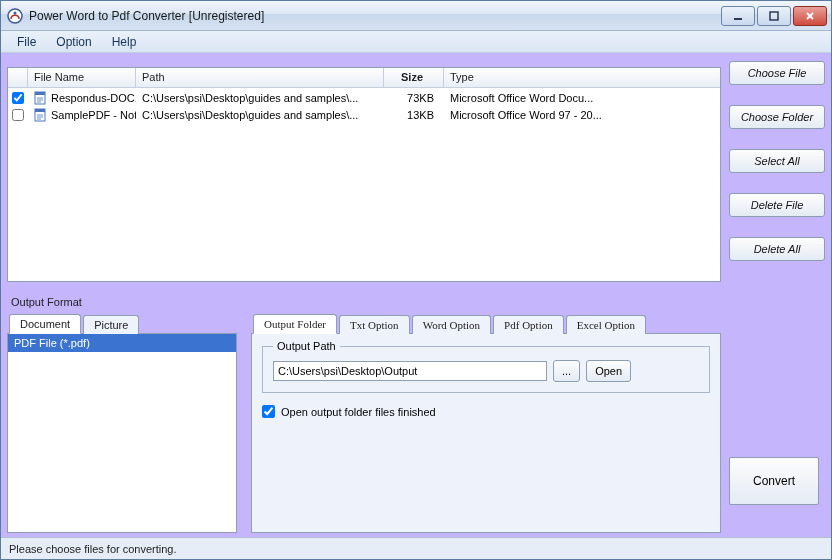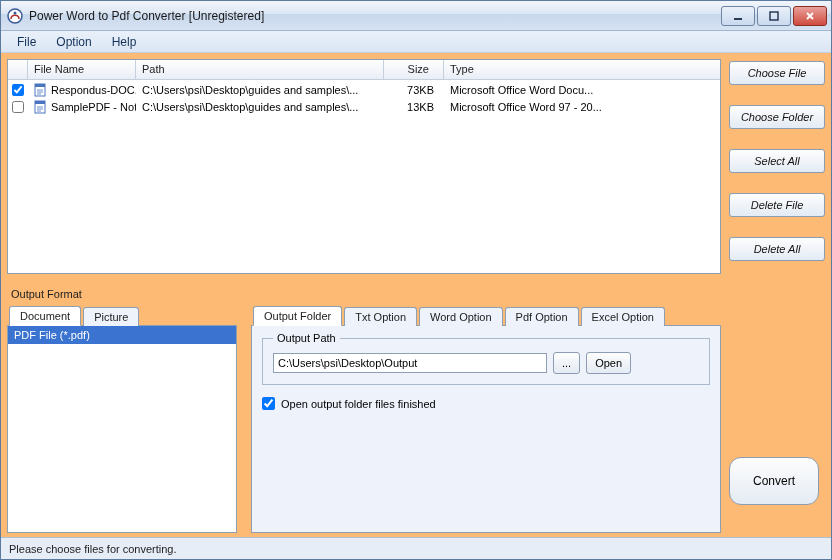--- a/index.html
+++ b/index.html
@@ -8,21 +8,21 @@
     font-family: "Segoe UI", Tahoma, sans-serif;
     font-size: 12px;
     background: #eef3fb;
     width: 832px;
     height: 560px;
     overflow: hidden;
   }
   .window {
     width: 832px;
     height: 560px;
-    background: #fdba74;
+    background: #c4b5fd;
     border: 1px solid #5a7aa0;
     display: flex;
     flex-direction: column;
   }
   
   .titlebar {
     height: 30px;
     background: linear-gradient(to bottom, #f2f6fb 0%, #dbe6f4 45%, #c8d8ec 46%, #d6e2f1 100%);
     display: flex;
     align-items: center;
@@ -66,39 +66,40 @@
   }
   .upper {
     display: flex;
     gap: 8px;
   }
   .filelist {
     flex: 1;
     height: 215px;
     background: #fff;
     border: 1px solid #8e9eb3;
+    margin-top: 8px;
   }
   .filelist-header {
     height: 20px;
     background: linear-gradient(to bottom, #fefefe, #e9eef6);
     border-bottom: 1px solid #c5cfdd;
     display: flex;
     font-size: 11px;
     color: #222;
   }
   .fh-col {
     border-right: 1px solid #c5cfdd;
     padding: 3px 6px;
     white-space: nowrap;
     overflow: hidden;
   }
   .col-check { width: 20px; padding:3px 2px;}
   .col-name { width: 108px; }
   .col-path { width: 248px; }
-  .col-size { width: 60px; text-align: right; padding-right: 14px;}
+  .col-size { width: 60px; text-align: right; padding-right: 20px; font-weight: bold;}
   .col-type { flex: 1; border-right: none; }
   .filelist-body { padding: 1px 0; }
   .frow { display: flex; align-items: center; height: 17px; font-size: 11px; color: #000; }
   .frow .cell { padding: 0 6px; white-space: nowrap; overflow: hidden; }
   .frow .cell-check { width: 20px; display:flex; align-items:center; justify-content:center; padding:0;}
   .frow input[type=checkbox] { width: 12px; height: 12px; margin:0;}
   .frow .cell-name { width: 108px; display:flex; align-items:center; gap:3px;}
   .docicon { width:14px; height:14px; display:inline-flex; }
   .frow .cell-path { width: 248px; }
   .frow .cell-size { width: 60px; text-align: right; padding-right:10px;}
@@ -166,20 +167,21 @@
     flex: 1;
     display: flex;
     flex-direction: column;
   }
   .out-tabstrip {
     height: 22px;
     display: flex;
     align-items: flex-end;
     border-bottom: 1px solid #8e9eb3;
     padding-left: 2px;
+    font-family: Liberation Serif, serif;
   }
   .out-tabbody {
     flex: 1;
     border: 1px solid #8e9eb3;
     border-top: none;
     background: #eef3fb;
     padding: 6px 10px;
     position: relative;
   }
   fieldset.outpath {
@@ -207,21 +209,21 @@
   }
   .checkrow { margin-top: 12px; display:flex; align-items:center; gap:6px; font-size:11px;}
   .checkrow input { width:13px; height:13px; margin:0;}
   .convertbtn {
     position: absolute;
     right: 12px;
     bottom: 28px;
     width: 90px; height: 48px;
     background: linear-gradient(to bottom, #fdfdfd, #e4ebf4);
     border: 1px solid #8c9cb2;
-    border-radius: 12px;
+    border-radius: 2px;
     display:flex; align-items:center; justify-content:center;
     font-size: 12px;
   }
 
   
   .statusbar {
     height: 22px;
     border-top: 1px solid #b0bfd3;
     background: #e6edf7;
     display: flex;

